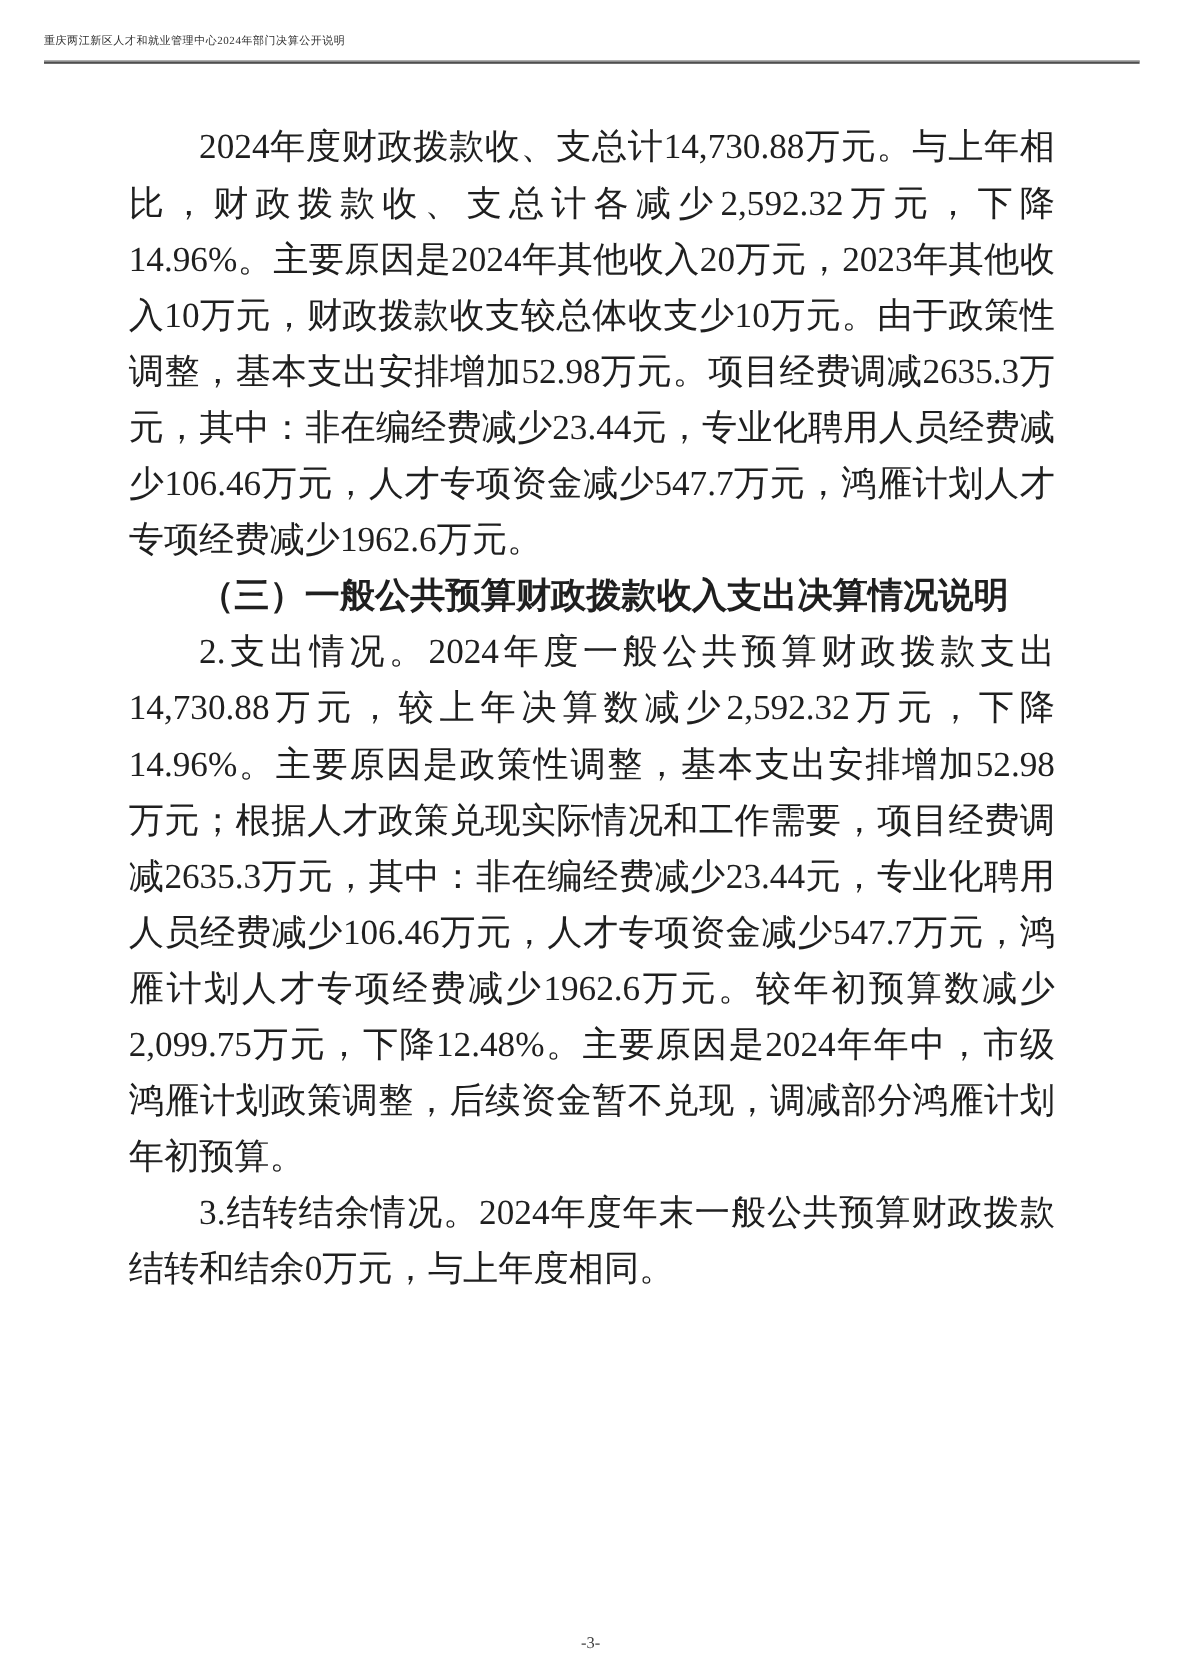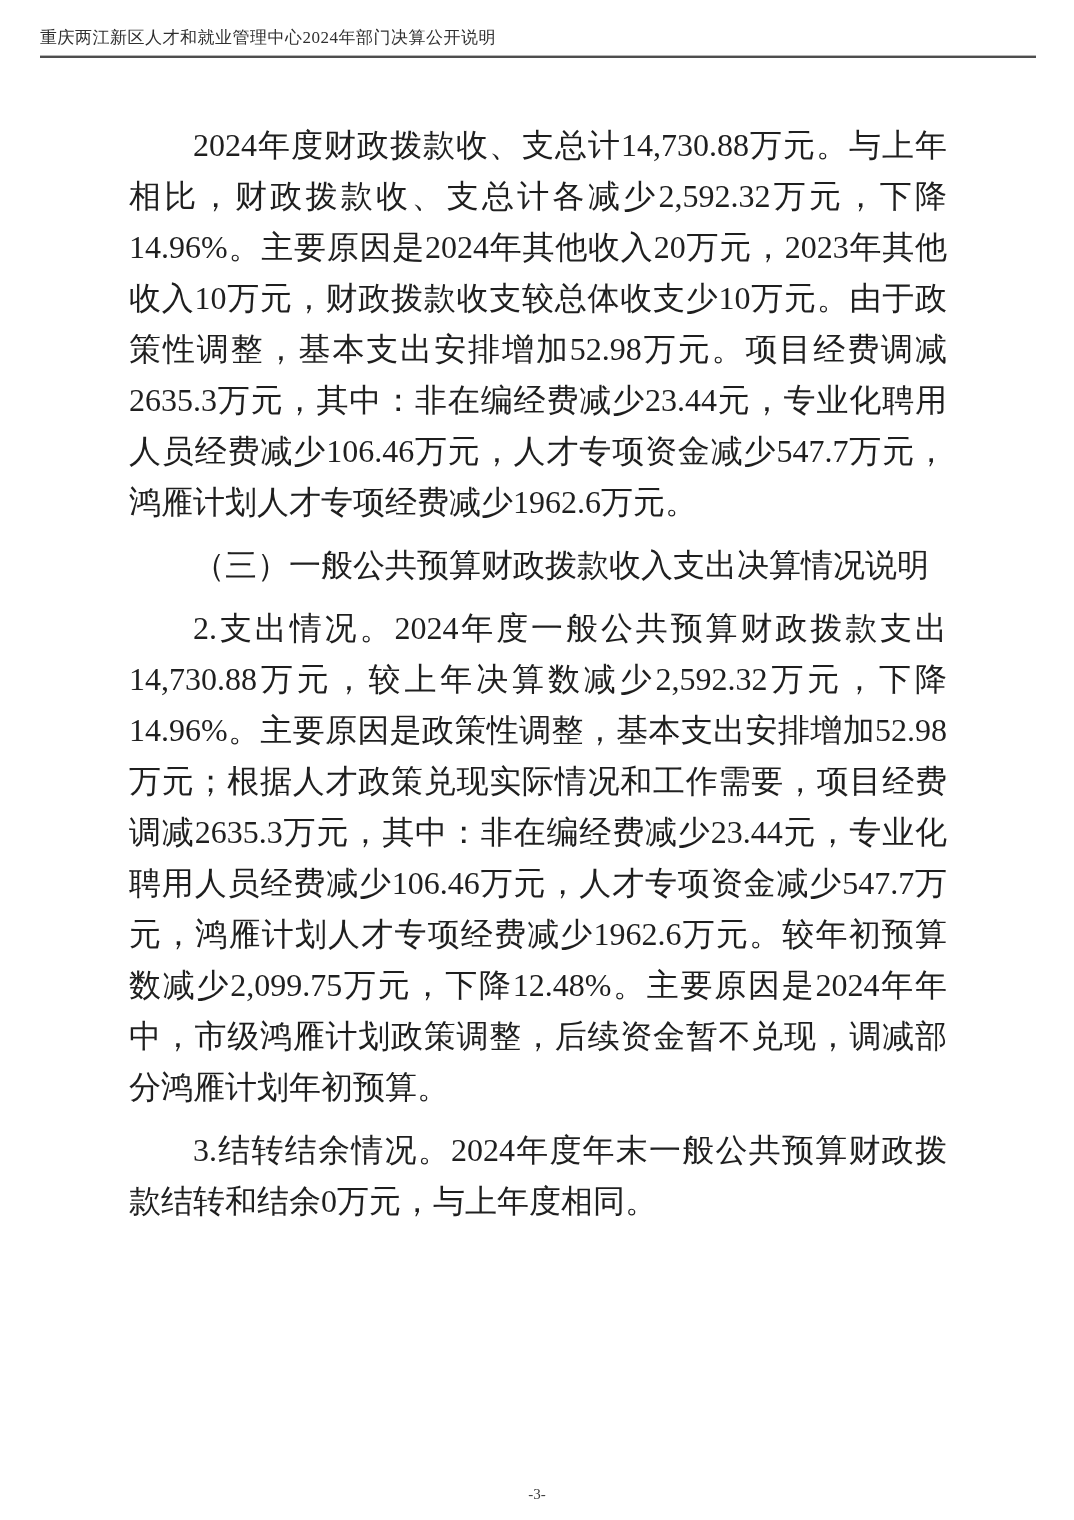--- a/index.html
+++ b/index.html
@@ -19,21 +19,21 @@
     overflow: hidden;
   }
   
   .header {
     position: absolute;
     top: 28px;
     left: 40px;
     right: 38px;
   }
   .header-title {
-    font-size: 17px;
+    font-size: 10px;
     line-height: 20px;
     color: #2f2f2f;
     letter-spacing: 0.5px;
   }
   .header-rule {
     margin-top: 7px;
     height: 3px;
     border-top: 1px solid #b5b5b5;
     background: #4e4e4e;
   }
@@ -42,26 +42,26 @@
     position: absolute;
     top: 108px;
     left: 117px;
     width: 842px;
     font-size: 32px;
     line-height: 51px;
     text-align: justify;
     color: #1f1f1f;
   }
   .content p {
-    margin: 12px;
+    margin: 0;
     padding: 0;
     text-indent: 2em;
   }
   .content p.heading {
-    font-weight: normal;
+    font-weight: bold;
   }
   
   .footer {
     position: absolute;
     left: 0;
     bottom: 17px;
     width: 100%;
     text-align: center;
     font-size: 15px;
     color: #3c3c3c;

